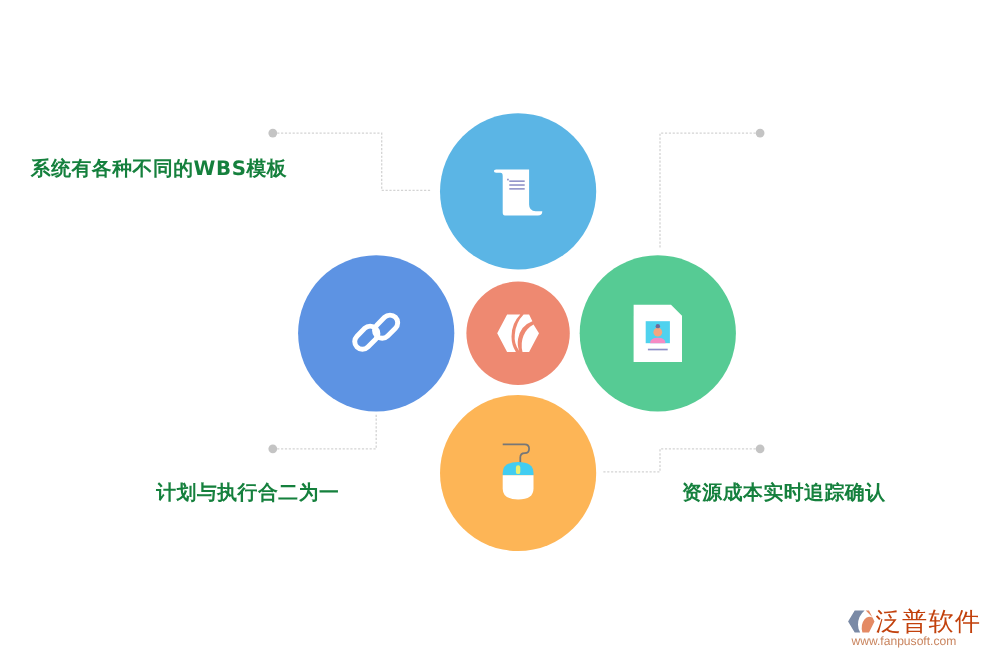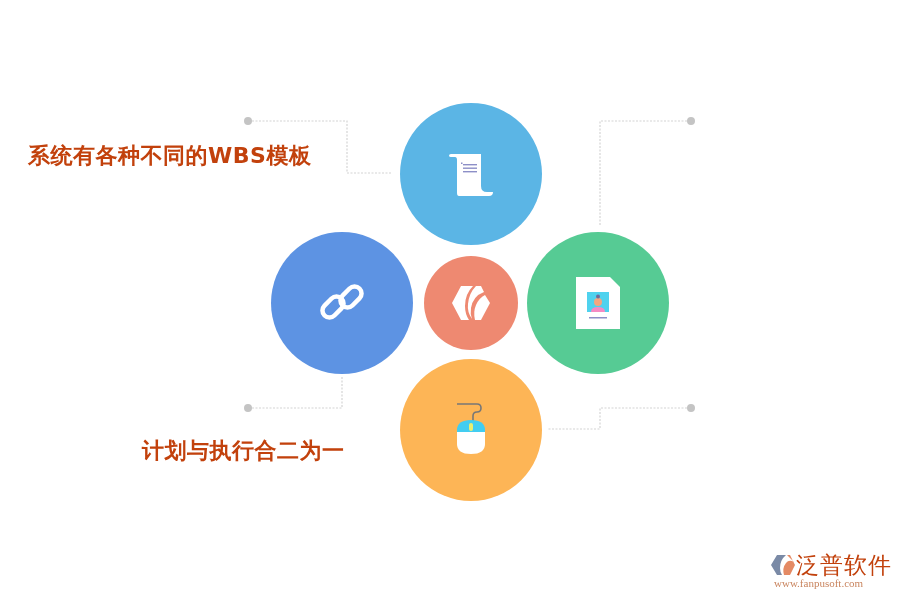--- a/index.html
+++ b/index.html
@@ -2,25 +2,25 @@
 <html><head>
 <meta charset="utf-8">
 <style>
   html, body { margin:0; padding:0; background:#ffffff; }
   body { width:900px; height:600px; position:relative; overflow:hidden;
          font-family:"DejaVu Sans","Liberation Sans",sans-serif; }
   .stage { position:absolute; left:0; top:0; width:900px; height:600px; }
   .circle { position:absolute; border-radius:50%; display:flex; align-items:center; justify-content:center; }
   .big { width:142px; height:142px; }
   .small { width:94px; height:94px; }
-  .label { position:absolute; font-size:22px; font-weight:bold; color:#c2410c; white-space:nowrap; letter-spacing:0.5px; }
+  .label { position:absolute; font-size:18px; font-weight:bold; color:#15803d; white-space:nowrap; letter-spacing:0.5px; }
   svg.lines { position:absolute; left:0; top:0; }
   .logo { position:absolute; left:768px; top:550px; width:125px; height:45px; }
   .logo-cn { position:absolute; left:28px; top:0px; font-size:23px; color:#c2410c; letter-spacing:1px; white-space:nowrap; }
-  .logo-url { position:absolute; left:6px; top:27px; font-family:Liberation Serif, serif; font-size:11px; color:#c9845e; white-space:nowrap;text-align:right; }
+  .logo-url { position:absolute; left:6px; top:27px; font-family:Liberation Sans, sans-serif; font-size:11px; color:#c9845e; white-space:nowrap;text-align:right; }
   .logo-mark { position:absolute; left:2px; top:4px; }
 </style>
 </head>
 <body>
 
 <div class="stage">
 
   <svg class="lines" width="900" height="600">
     <g fill="none" stroke="#D4D4D4" stroke-width="1.2" stroke-dasharray="2,1.5">
 
@@ -82,20 +82,21 @@
   <div class="circle small" style="left:424px;top:256px;background:#EE8971;">
     <svg width="40" height="38" viewBox="0 0 40 38">
       <path d="M10 2 H22 Q14 10 14 22 Q14 30 18 36 H10 L1 19 Z" fill="#ffffff"></path>
       <path d="M25 2 H30 L33 8 Q22 12 20 24 Q19 30 21 35 Q16 28 17 20 Q18 9 25 2 Z" fill="#ffffff"></path>
       <path d="M34 11 L39 19 L30 36 H24 Q22 28 25 21 Q28 14 34 11 Z" fill="#ffffff"></path>
     </svg>
   </div>
 
   <div class="label" style="left:28px;top:141px;">系统有各种不同的WBS模板</div>
   <div class="label" style="left:142px;top:436px;text-align:center;">计划与执行合二为一</div>
+  <div class="label" style="left:620px;top:436px;">资源成本实时追踪确认</div>
 
   <div class="logo">
     <svg class="logo-mark" width="26" height="22" viewBox="0 0 26 22">
       <path d="M7 1 H16 Q10 6 10 14 Q10 18 12 21 H7 L1 11 Z" fill="#7a8aa6"></path>
       <path d="M17 1 H20 L25 11 L20 21 H14 Q12 14 16 9 Q19 5 24 8 Q20 4 17 1 Z" fill="#e48a64"></path>
     </svg>
     <div class="logo-cn">泛普软件</div>
     <div class="logo-url">www.fanpusoft.com</div>
   </div>
 </div>

